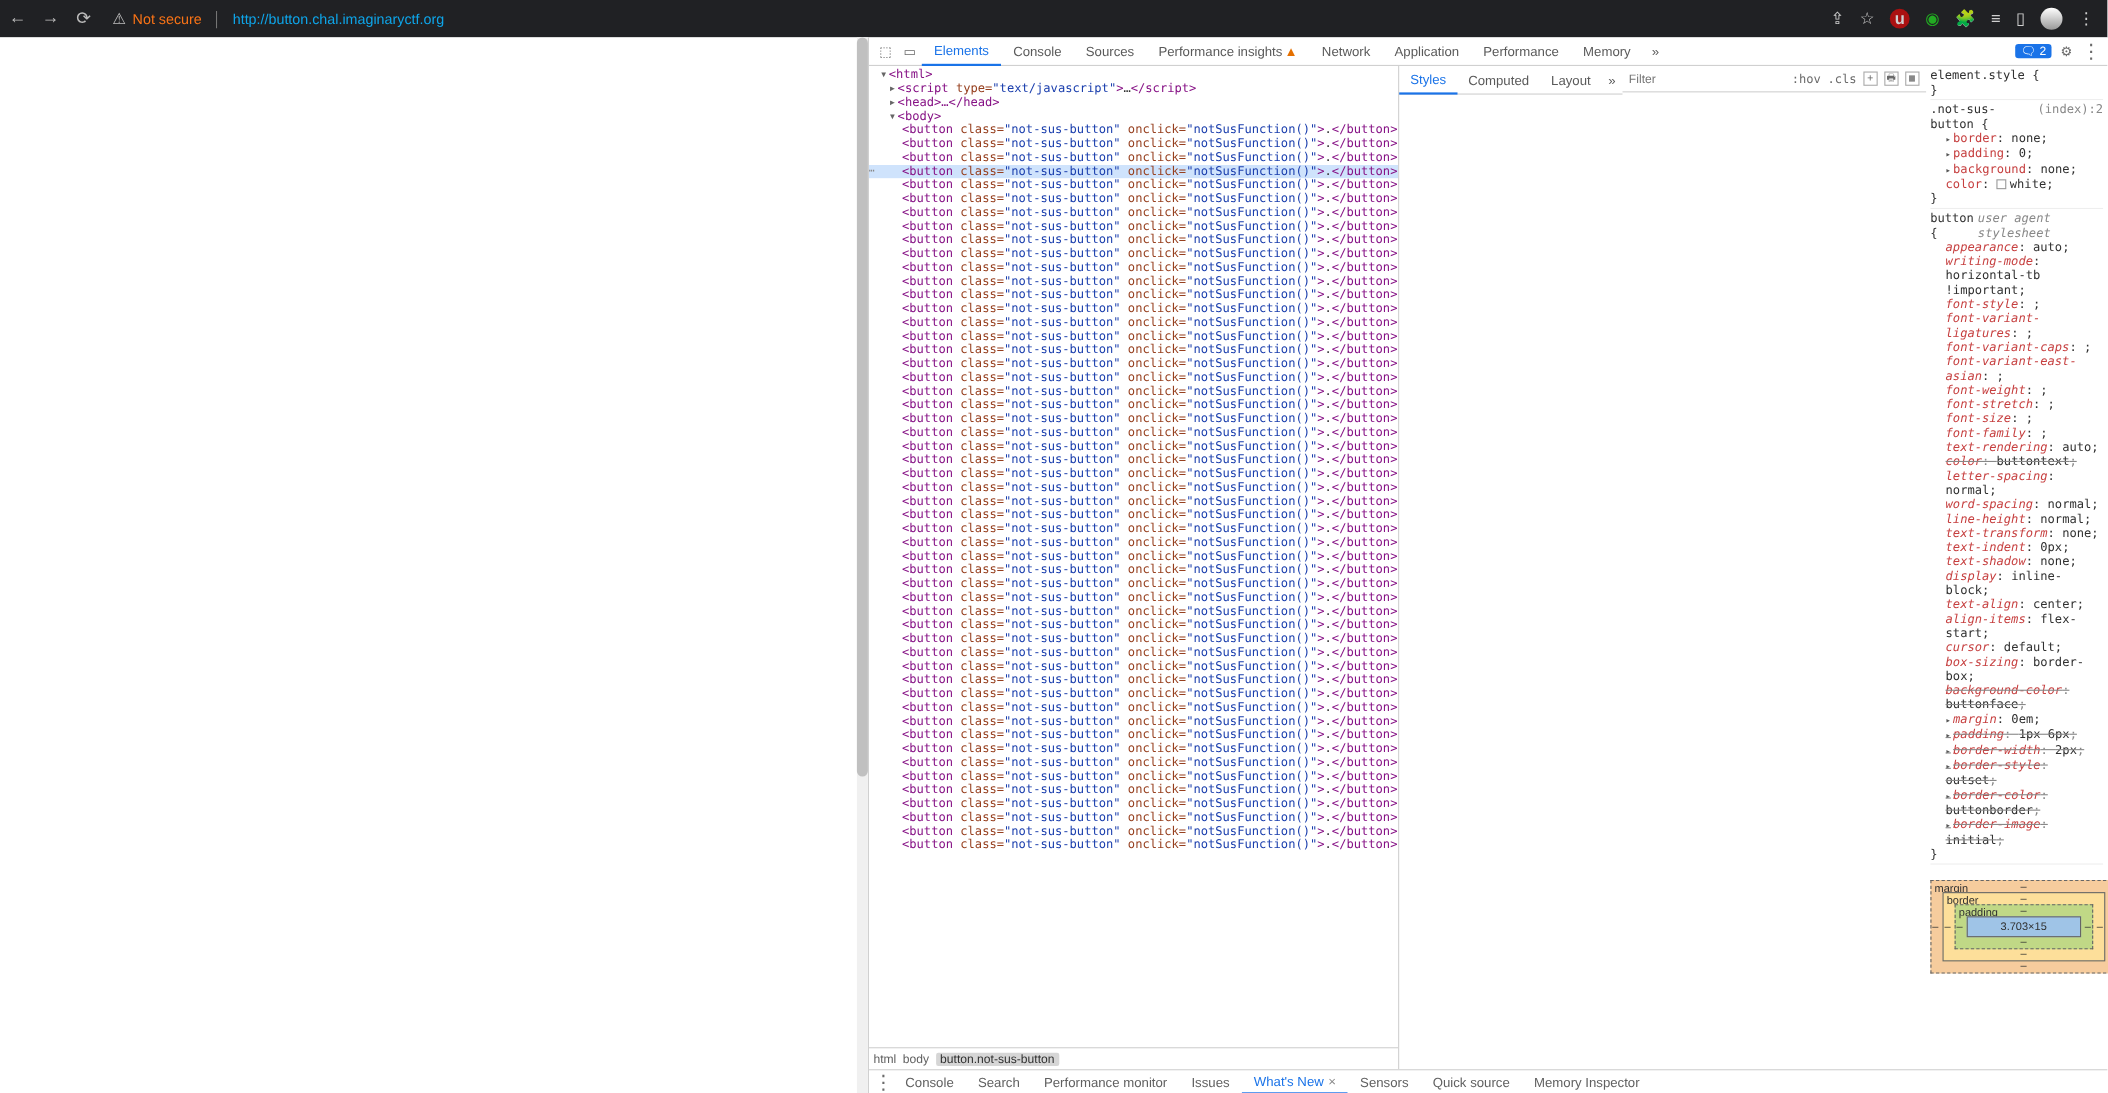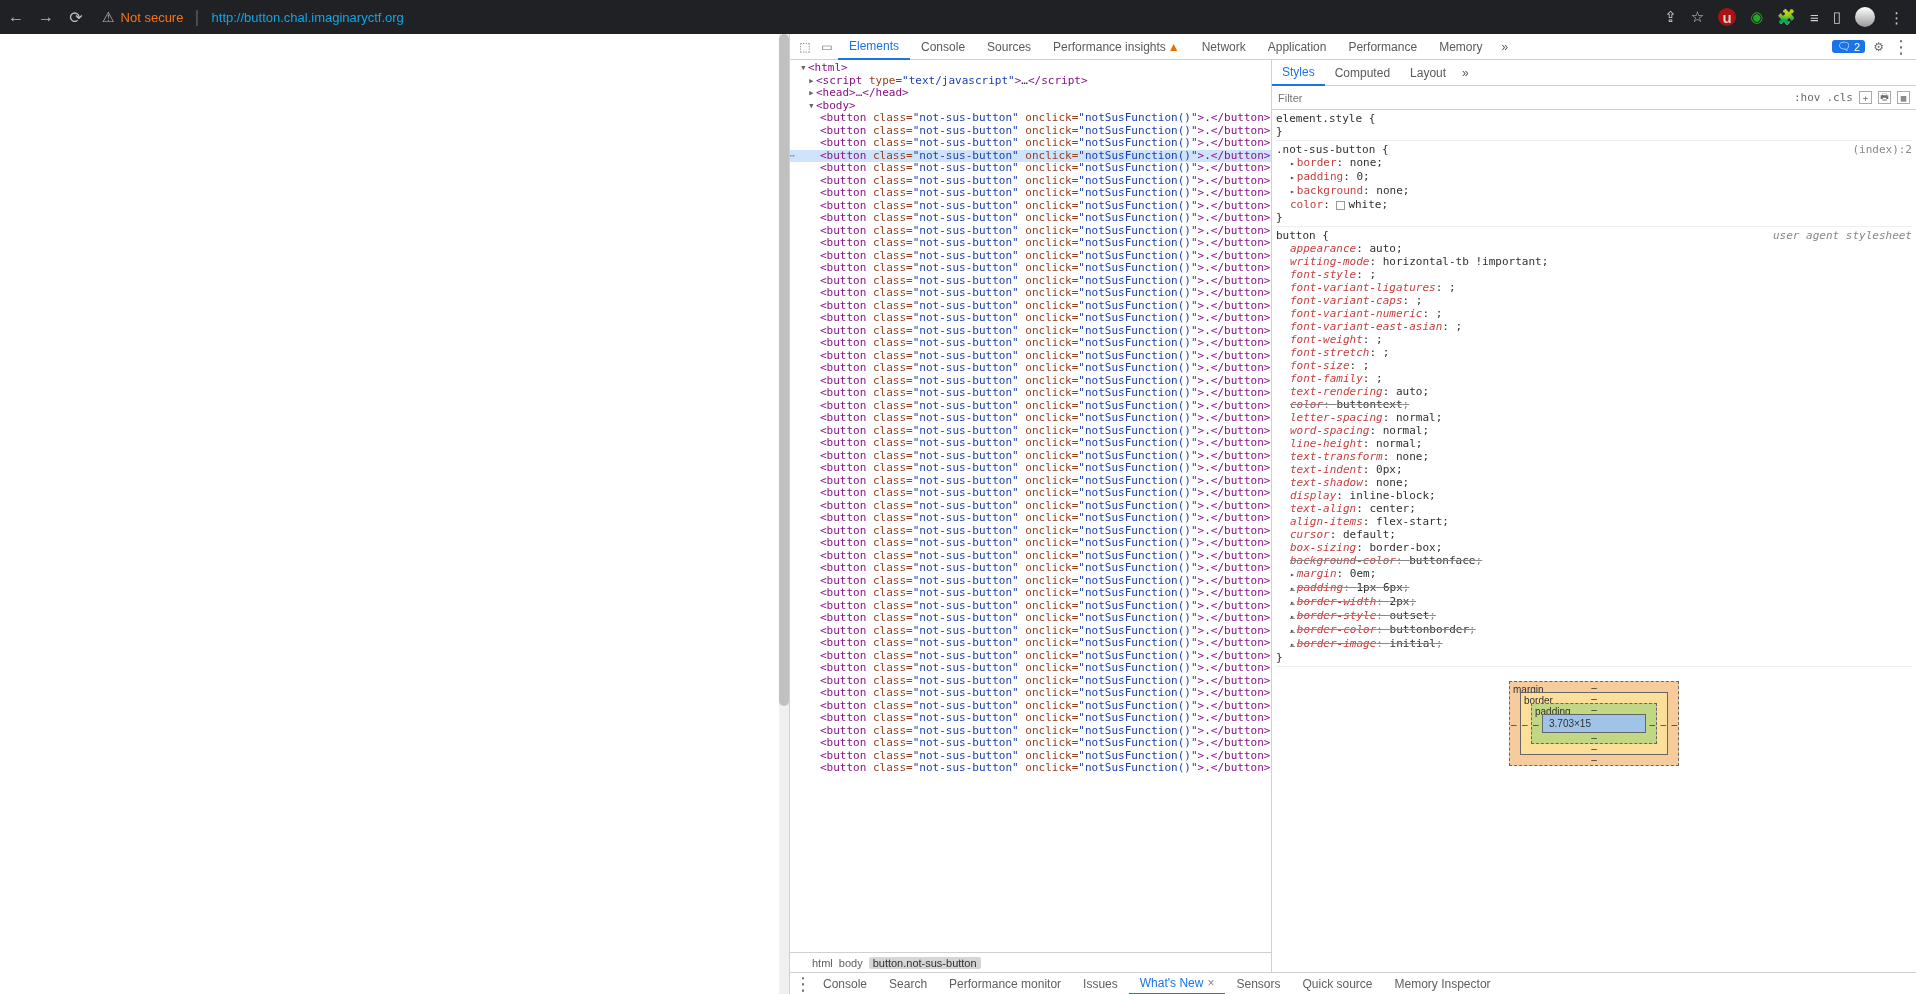--- a/index.html
+++ b/index.html
@@ -58,25 +58,25 @@
 .dom-tree .row{padding-left:10px;position:relative}
 .dom-tree .row .disc{display:inline-block;width:8px;color:#666}
 .dom-tree .row.depth1{padding-left:18px}
 .dom-tree .row.depth2{padding-left:30px}
 .dom-tree .tag{color:#861185}
 .dom-tree .an{color:#963f1e}
 .dom-tree .av{color:#1a3ead}
 .dom-tree .row.selected{background:#cfe3fc}
 .dom-tree .gutter-mark{position:absolute;left:-1px;top:0;color:#888;font-size:10px}
 
-.breadcrumb{border-top:1px solid var(--devtools-border);height:20px;display:flex;align-items:center;font-size:11px;padding:0 22px;gap:6px;color:#606060}
+.breadcrumb{border-top:1px solid var(--devtools-border);height:20px;display:flex;align-items:center;font-size:11px;padding:0 4px;gap:6px;color:#606060}
 .breadcrumb .crumb{cursor:default}
 .breadcrumb .crumb.active{background:#d6d6d6;padding:0 4px;border-radius:2px;color:#303030}
 
-.styles-panel{flex:1;display:flex;flex-direction:column;min-width:0}
+.styles-panel{flex:1;display:flex;flex-direction:row;min-width:0}
 .styles-tabs{display:flex;align-items:center;height:26px;border-bottom:1px solid var(--devtools-border);font-size:12px;color:#5a5a5a}
 .styles-tabs .stab{padding:0 10px;height:100%;display:flex;align-items:center}
 .styles-tabs .stab.active{color:#1a73e8;border-bottom:2px solid #1a73e8;margin-bottom:-1px}
 .styles-tabs .overflow{padding:0 6px}
 .styles-filter{display:flex;align-items:center;height:24px;border-bottom:1px solid var(--devtools-border);font-size:11px;color:#888}
 .styles-filter input{border:none;outline:none;flex:1;font-size:11px;padding:0 6px;color:#303030}
 .styles-filter .chips{display:flex;gap:6px;padding-right:6px;color:#6a6a6a;font-family:monospace}
 .styles-filter .chips span{cursor:default}
 .styles-filter .sq{border:1px solid #aaa;width:13px;height:13px;display:inline-flex;align-items:center;justify-content:center;font-size:9px}
 .styles-body{flex:1;overflow:auto;font-family:"Menlo","Consolas",monospace;font-size:11px;line-height:13px;padding:2px 4px;color:#303030}
@@ -92,21 +92,21 @@
 .decl.struck{text-decoration:line-through;color:#888}
 .decl.struck .p{color:#888}
 .decl .tri::before{content:"▸";font-size:8px;margin-right:2px;color:#555}
 .decl .sw{display:inline-block;width:9px;height:9px;border:1px solid #999;vertical-align:middle;margin-right:3px;background:#fff}
 
 .boxmodel{margin:14px auto;width:170px;font-family:sans-serif}
 .bm-layer{border:1px dashed #666;padding:10px;position:relative;font-size:10px}
 .bm-margin{background:#f6cc9d;border-style:dashed}
 .bm-border{background:#fddf9a;border-style:solid}
 .bm-padding{background:#c0d886;border-style:dashed}
-.bm-content{background:#9fc4e7;border-style:solid;padding:2px 6px;font-size:10px}
+.bm-content{background:#9fc4e7;border-style:solid;text-align:center;padding:2px 22px;font-size:10px}
 .bm-label{position:absolute;top:1px;left:3px}
 .bm-val{position:absolute;font-size:10px}
 .bm-t{top:-1px;left:50%;transform:translateX(-50%)}
 .bm-b{bottom:-1px;left:50%;transform:translateX(-50%)}
 .bm-l{left:1px;top:50%;transform:translateY(-50%)}
 .bm-r{right:1px;top:50%;transform:translateY(-50%)}
 
 .drawer{height:22px;border-top:1px solid var(--devtools-border);display:flex;align-items:center;font-size:12px;color:#606060;padding-left:4px;gap:0}
 .drawer .dtab{padding:0 11px;height:100%;display:flex;align-items:center}
 .drawer .dtab.active{color:#1a73e8;border-bottom:2px solid #1a73e8;margin-bottom:-1px}
@@ -280,21 +280,20 @@
             <div class="rule ua">
               <div class="head">
                 <span class="sel">button {</span>
                 <span class="src ua">user agent stylesheet</span>
               </div>
               <div class="decl">    <span class="p">appearance</span>: <span class="v">auto</span>;</div>
               <div class="decl">    <span class="p">writing-mode</span>: <span class="v">horizontal-tb !important</span>;</div>
               <div class="decl">    <span class="p">font-style</span>: <span class="v"></span>;</div>
               <div class="decl">    <span class="p">font-variant-ligatures</span>: <span class="v"></span>;</div>
               <div class="decl">    <span class="p">font-variant-caps</span>: <span class="v"></span>;</div>
-              <div class="decl">    <span class="p">font-variant-numeric</span>: <span class="v"></span>;</div>
               <div class="decl">    <span class="p">font-variant-east-asian</span>: <span class="v"></span>;</div>
               <div class="decl">    <span class="p">font-weight</span>: <span class="v"></span>;</div>
               <div class="decl">    <span class="p">font-stretch</span>: <span class="v"></span>;</div>
               <div class="decl">    <span class="p">font-size</span>: <span class="v"></span>;</div>
               <div class="decl">    <span class="p">font-family</span>: <span class="v"></span>;</div>
               <div class="decl">    <span class="p">text-rendering</span>: <span class="v">auto</span>;</div>
               <div class="decl struck">    <span class="p">color</span>: <span class="v">buttontext</span>;</div>
               <div class="decl">    <span class="p">letter-spacing</span>: <span class="v">normal</span>;</div>
               <div class="decl">    <span class="p">word-spacing</span>: <span class="v">normal</span>;</div>
               <div class="decl">    <span class="p">line-height</span>: <span class="v">normal</span>;</div>

